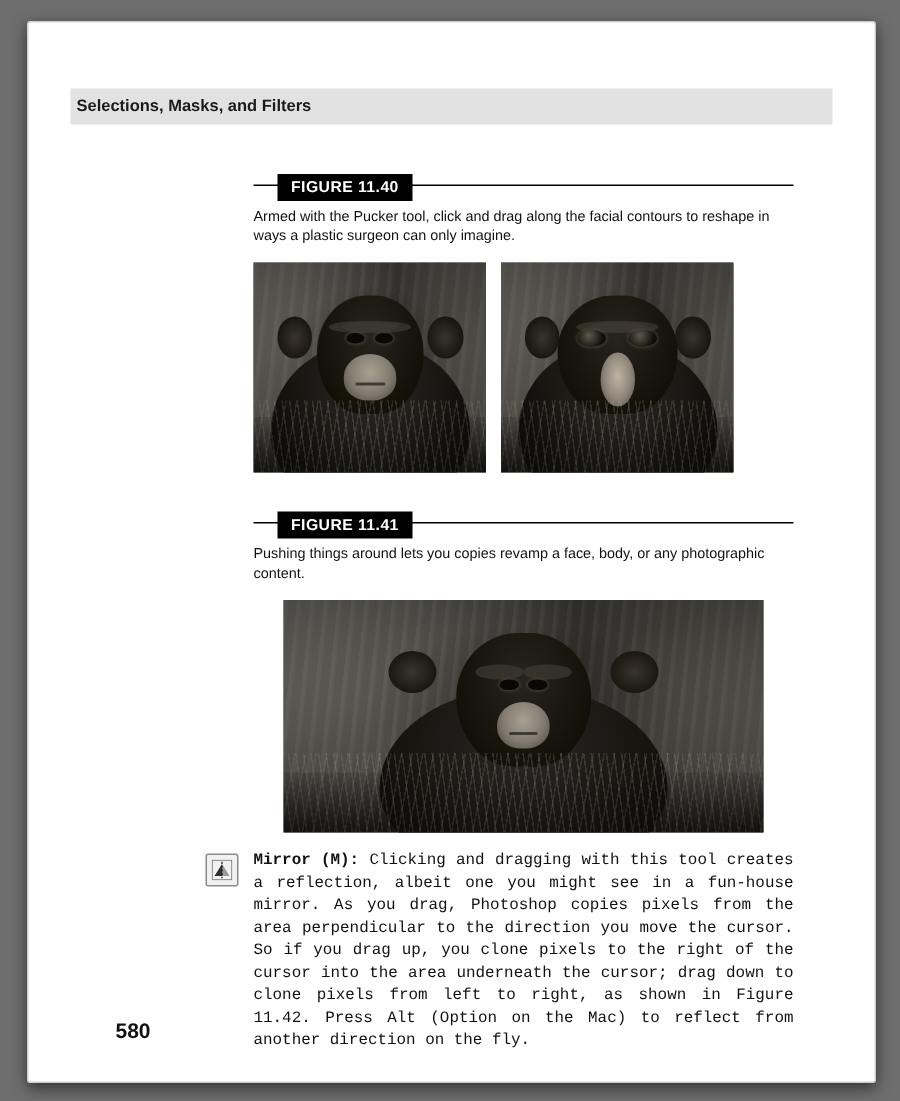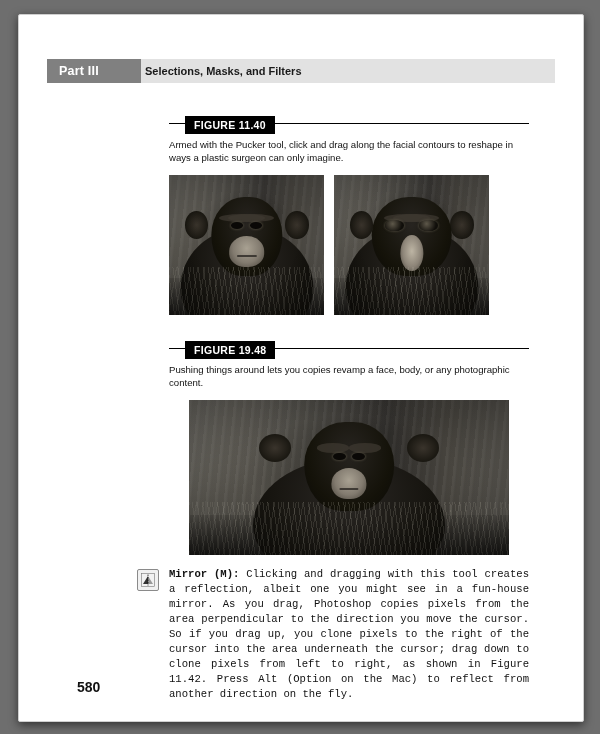--- a/index.html
+++ b/index.html
@@ -287,21 +287,20 @@
     font-size: 14px;
     color: #111;
   }
 </style>
 </head>
 <body>
 
 <div class="page-shadow">
 
   <div class="running-head">
-    <div class="part-label">Part III</div>
     <div class="head-title">Selections, Masks, and Filters</div>
   </div>
 
   <div class="figure" style="top:100px;">
     <div class="fig-label-row">
       <span class="fig-label">FIGURE 11.40</span>
     </div>
     <div class="fig-caption">Armed with the Pucker tool, click and drag along the facial contours to reshape in ways a plastic surgeon can only imagine.</div>
     <div class="photo-row">
       <div class="photo two">
@@ -335,21 +334,21 @@
           <div class="eye r"></div>
         <div class="muzzle"></div>
         <div class="grass"></div>
           <div class="vignette"></div>
       </div>
     </div>
   </div>
 
   <div class="figure" style="top:325px;">
     <div class="fig-label-row">
-      <span class="fig-label">FIGURE 19.48</span>
+      <span class="fig-label">FIGURE 11.41</span>
     </div>
     <div class="fig-caption">Pushing things around lets you copies revamp a face, body, or any photographic content.</div>
     <div class="photo-row">
       <div class="photo one">
         <div class="bg-blur"></div>
           <div class="bg-streaks"></div>
           <div class="ground"></div>
         <div class="body" style="width:60%;"></div>
         <div class="ear l" style="left:22%;top:22%;width:10%;height:18%;"></div>
         <div class="ear r" style="right:22%;top:22%;width:10%;height:18%;"></div>

